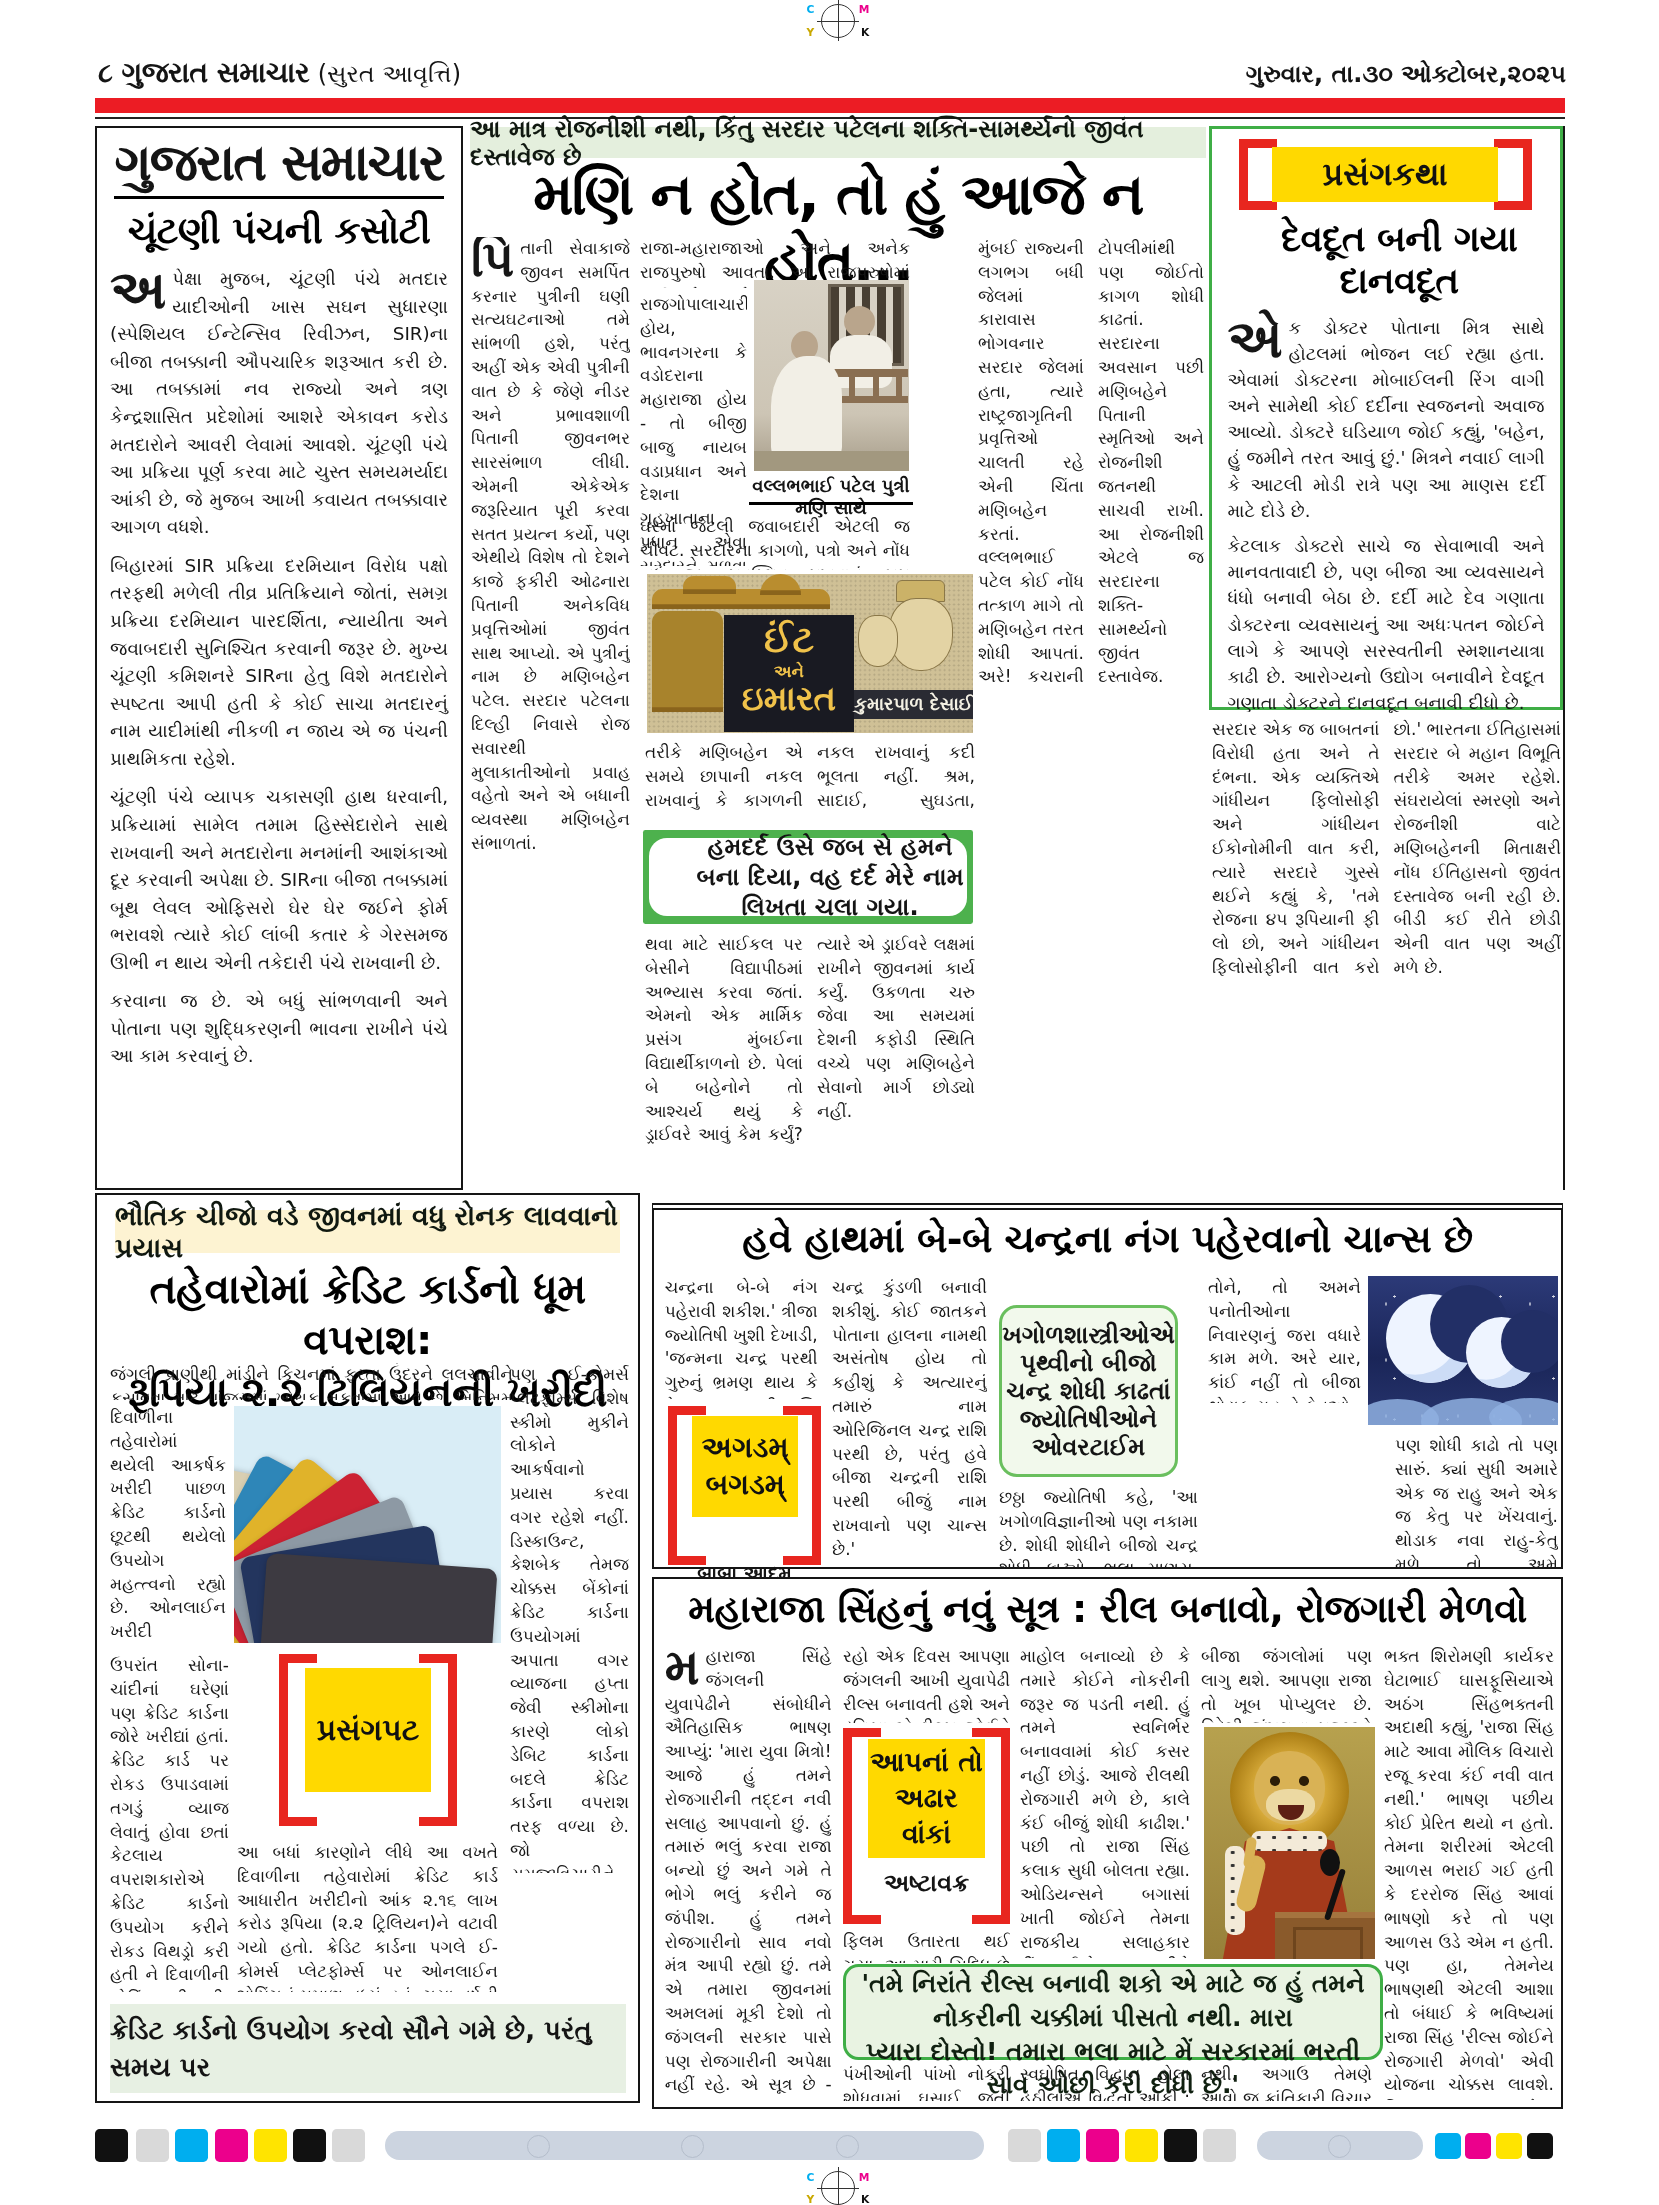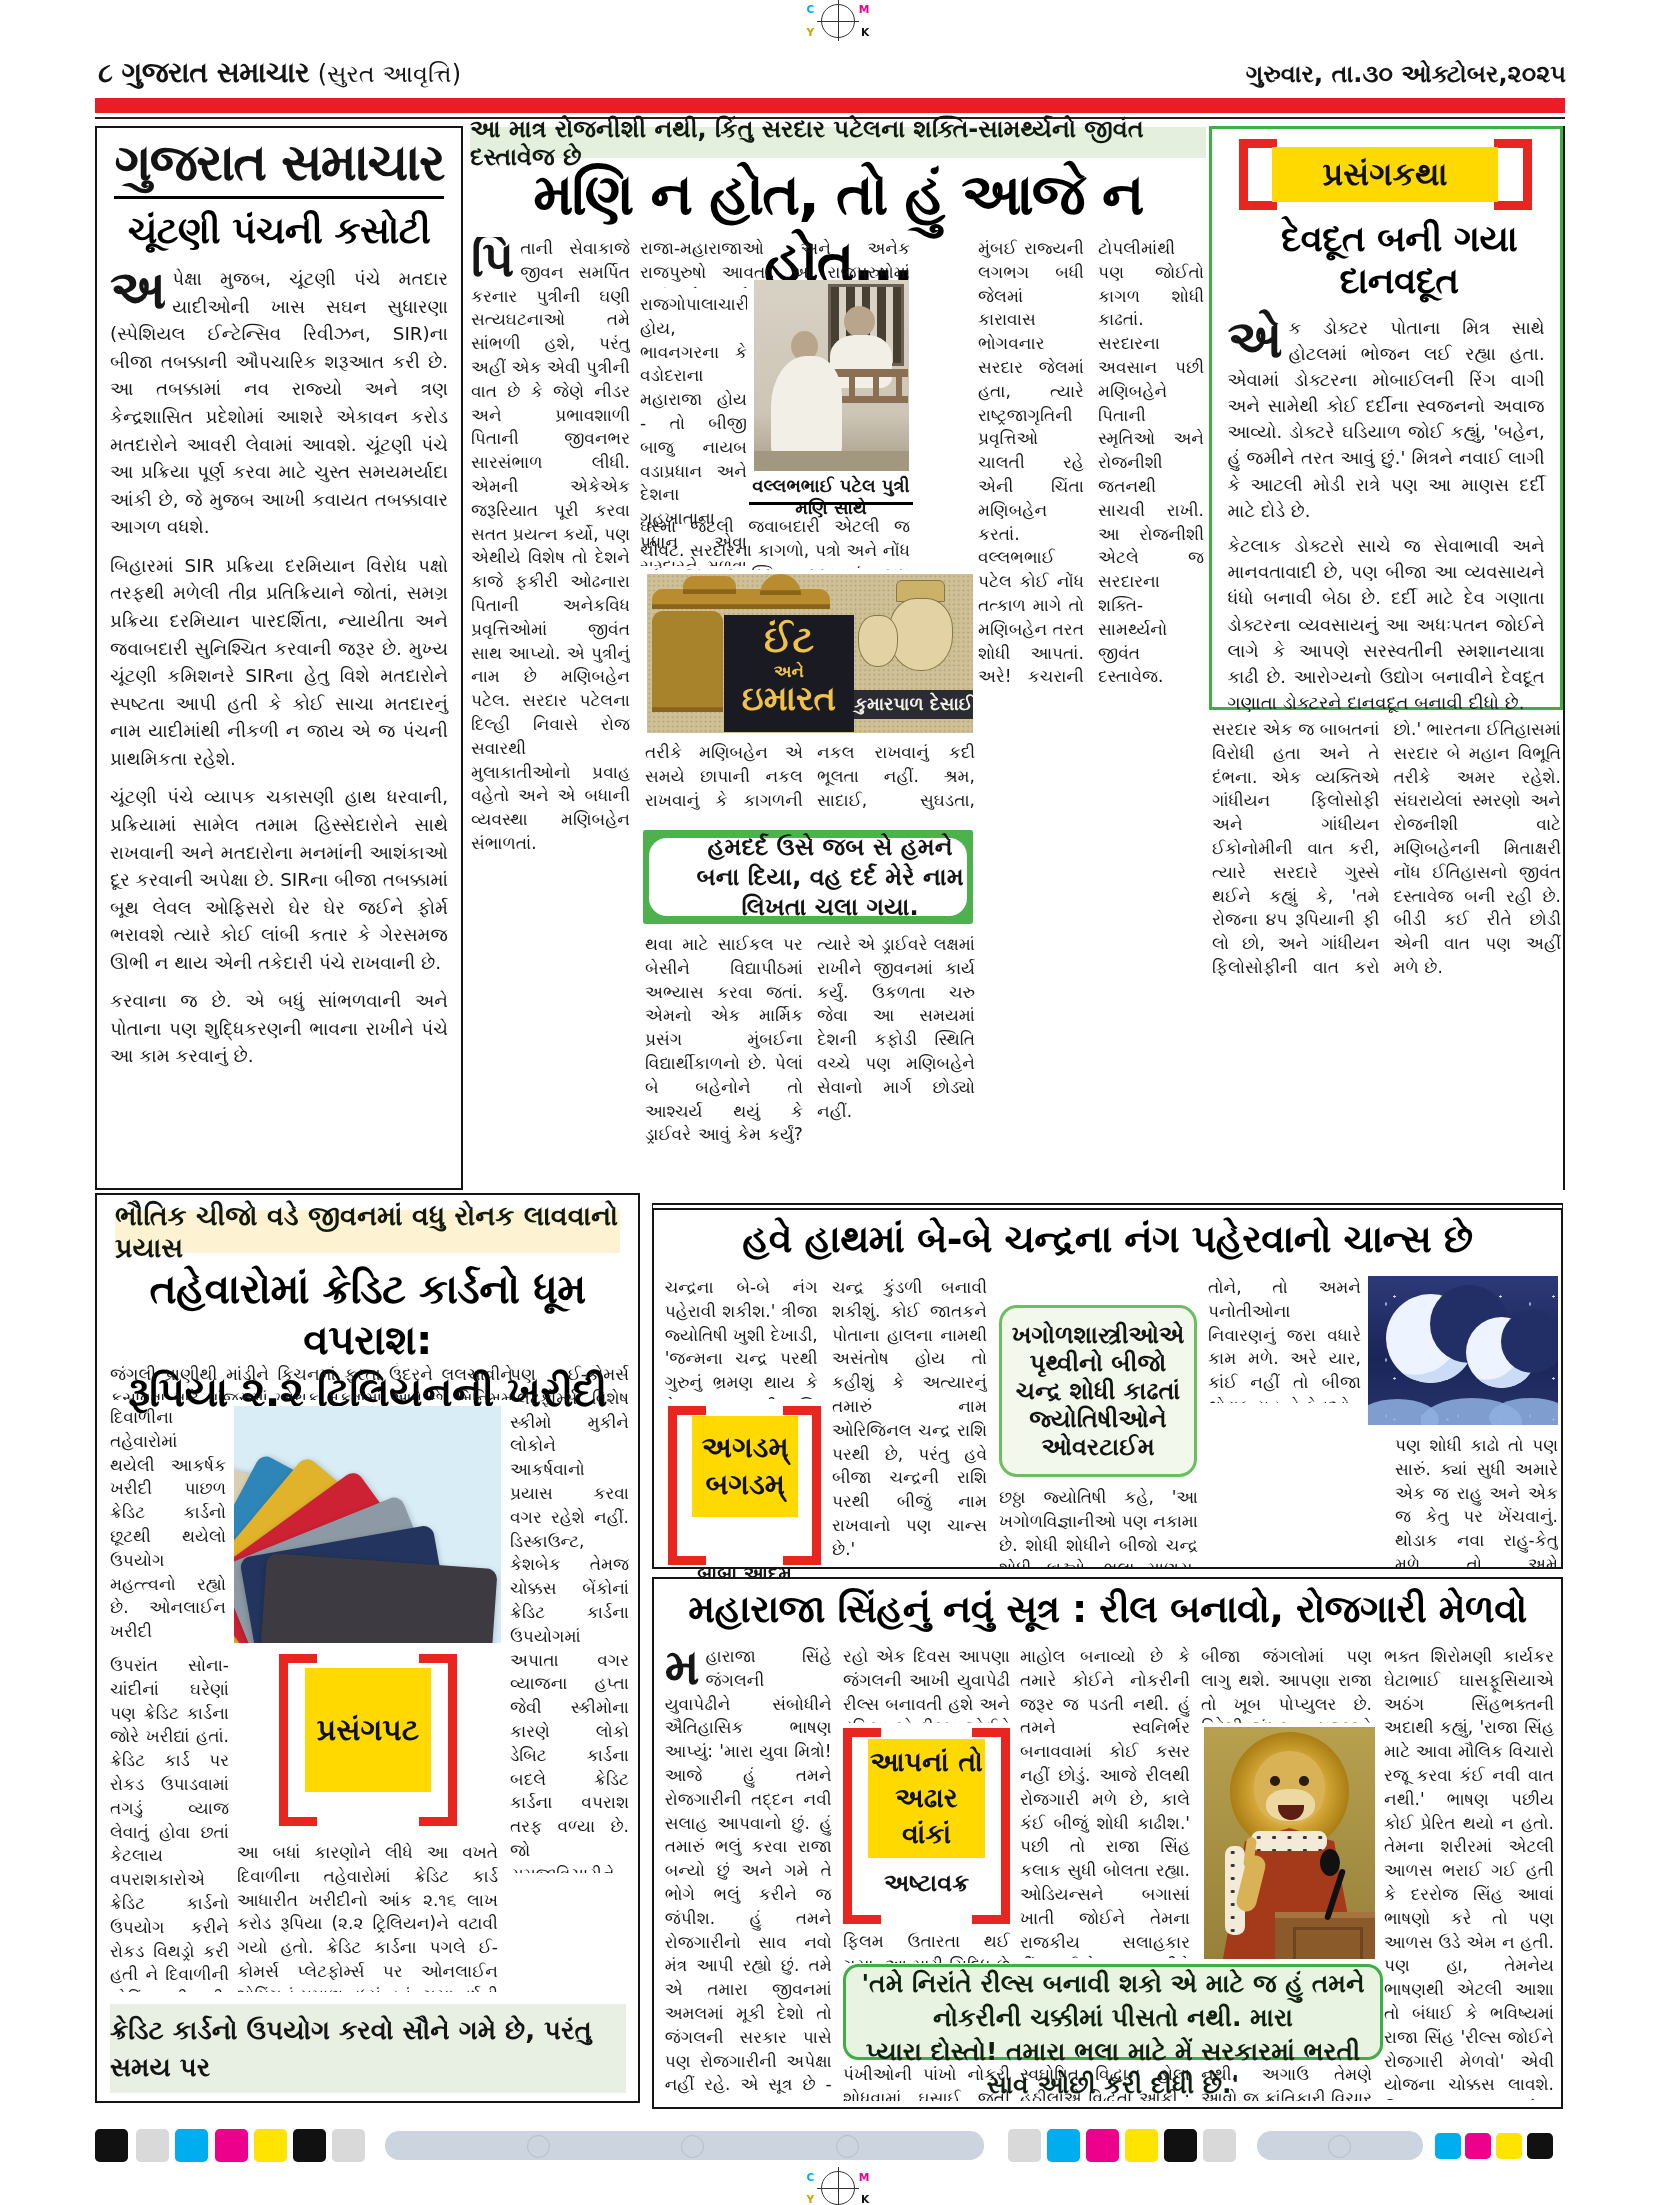--- a/index.html
+++ b/index.html
@@ -217,21 +217,21 @@
     <div class="plaque-wrap abs" style="left:14.2px;top:196px;width:153px;height:159px;">
       <div class="rb l"></div>
       <div class="rb r"></div>
       <div class="plaque" style="left:24px;top:9.5px;width:106px;height:101px;font-size:28.5px;line-height:1.3;">
         <div>અગડમ્</div>
         <div>બગડમ્</div>
       </div>
       <div class="abs ctr b" style="left:0;top:117px;width:100%;font-size:19px;margin-top:39px;">બાબા આદમ</div>
     </div>
     <div class="abs just body-sm clip" style="left:178px;top:66px;width:155px;height:290px;">ચન્દ્ર કુંડળી બનાવી શકીશું. કોઈ જાતકને પોતાના હાલના નામથી અસંતોષ હોય તો કહીશું કે અત્યારનું તમારું નામ ઓરિજિનલ ચન્દ્ર રાશિ પરથી છે, પરંતુ હવે બીજા ચન્દ્રની રાશિ પરથી બીજું નામ રાખવાનો પણ ચાન્સ છે.'</div>
-    <div class="abs greenround" style="left:345px;top:95px;width:198px;height:172px;font-size:24px;padding:6px;box-sizing:border-box;">ખગોળશાસ્ત્રીઓએ પૃથ્વીનો બીજો ચન્દ્ર શોધી કાઢતાં જ્યોતિષીઓને ઓવરટાઈમ</div>
+    <div class="abs greenround" style="left:345px;top:95px;width:179px;height:172px;font-size:24px;padding:6px;box-sizing:border-box;">ખગોળશાસ્ત્રીઓએ પૃથ્વીનો બીજો ચન્દ્ર શોધી કાઢતાં જ્યોતિષીઓને ઓવરટાઈમ</div>
     <div class="abs just body-sm clip" style="left:345px;top:276px;width:199px;height:83px;">છઠ્ઠા જ્યોતિષી કહે, 'આ ખગોળવિજ્ઞાનીઓ પણ નકામા છે. શોધી શોધીને બીજો ચન્દ્ર શોધી કાઢ્યો. ભલા માણસ, બીજો શનિ પણ શોધી કાઢવો</div>
     <div class="abs just body-sm clip" style="left:554px;top:66px;width:153px;height:127px;">તોને, તો અમને પનોતીઓના નિવારણનું જરા વધારે કામ મળે. અરે યાર, કાંઈ નહીં તો બીજા થોડાક રાહુ ને કેતુઓ</div>
 
     <div class="abs moons" style="left:714px;top:66px;width:190px;height:149px;">
       <div class="moon" style="left:18px;top:18px;width:89px;height:89px;">
         <div class="cut" style="right:-33px;top:-9.5px;width:78px;height:78px;background:#222f66;"></div>
       </div>
       <div class="moon" style="left:98px;top:41px;width:71px;height:71px;">
         <div class="cut" style="right:-27px;top:-7.1px;width:63px;height:63px;background:#222f66;"></div>
       </div>

